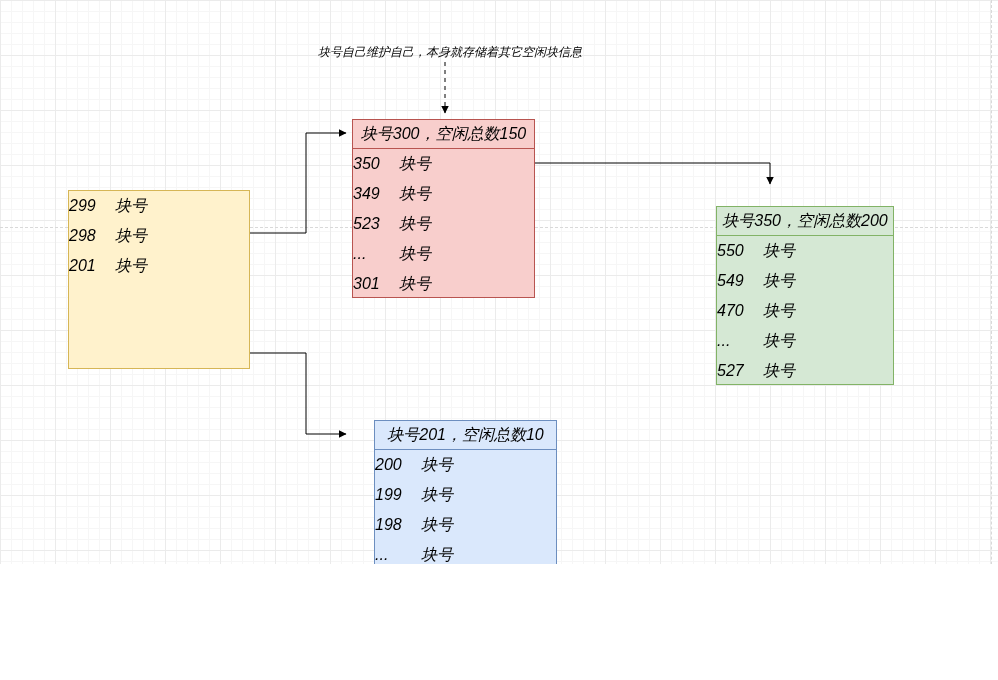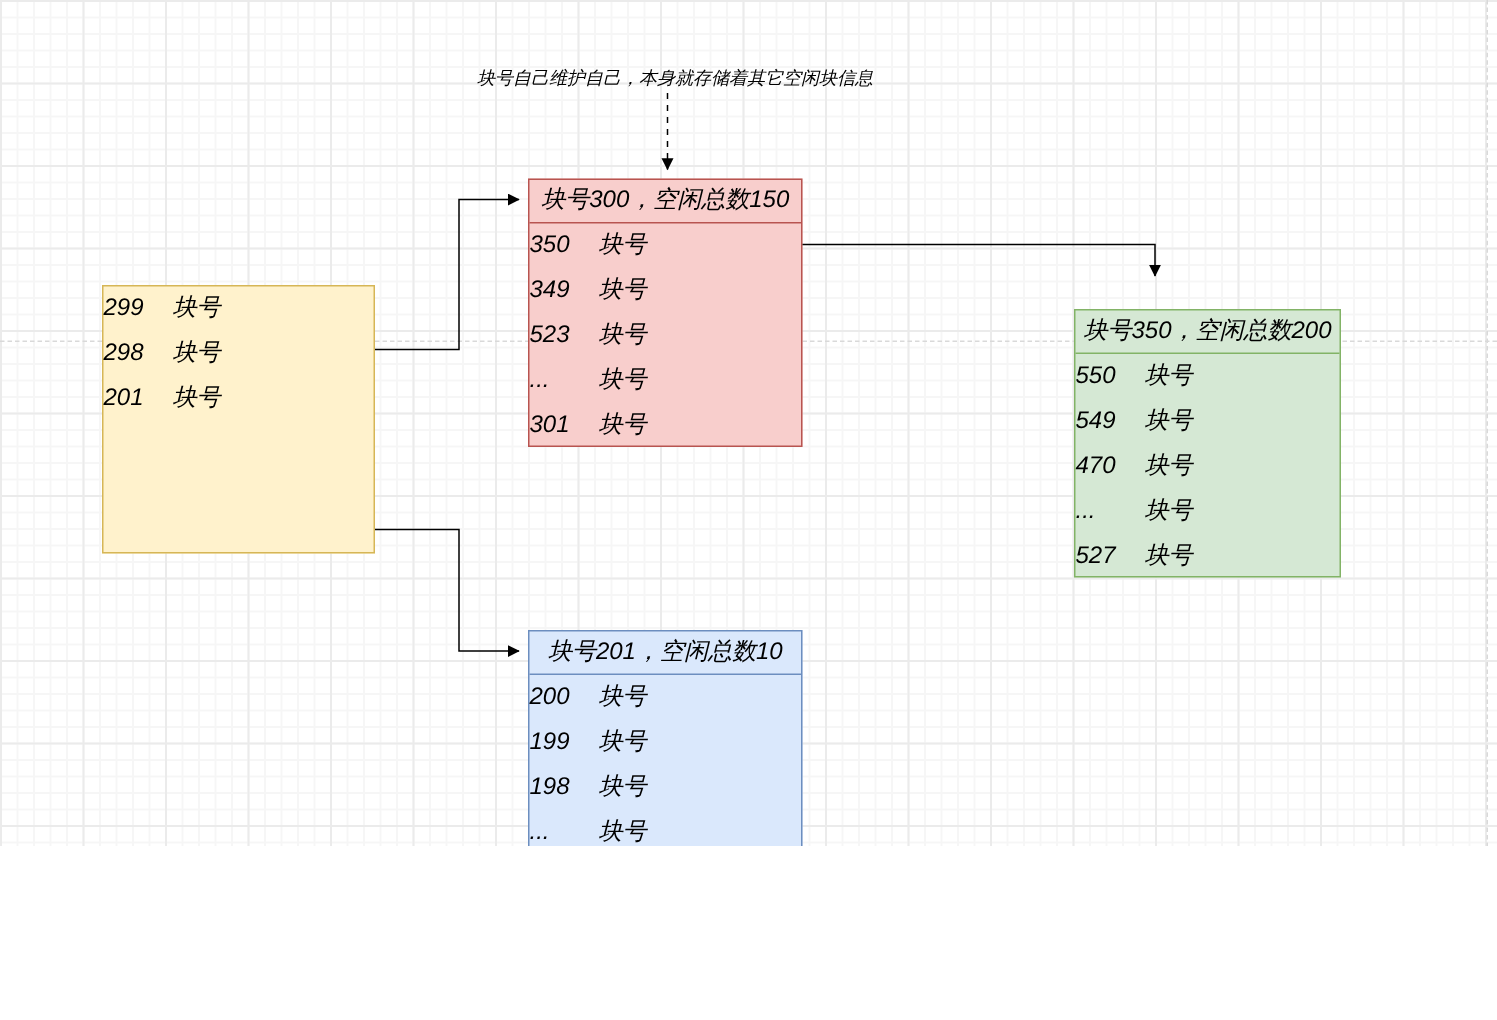--- a/index.html
+++ b/index.html
@@ -72,21 +72,21 @@
   }
   .node-row .lbl {
     margin-left: 12px;
   }
   .node-yellow { background: #FFF2CC; border-color: #D6B656; }
   .node-yellow .node-header { border-bottom-color: #D6B656; }
   .node-red    { background: #F8CECC; border-color: #B85450; }
   .node-red .node-header { border-bottom-color: #B85450; }
   .node-green  { background: #D5E8D4; border-color: #82B366; }
   .node-green .node-header { border-bottom-color: #82B366; }
-  .node-blue   { background: #DAE8FC; border-color: #6C8EBF; }
+  .node-blue   { background: #DAE8FC; border-color: #6C8EBF; margin-left: 22px; }
   .node-blue .node-header { border-bottom-color: #6C8EBF; }
   svg.connectors {
     position: absolute;
     left: 0; top: 0;
     width: 998px; height: 680px;
     z-index: 3;
     pointer-events: none;
   }
 </style>
 </head>

